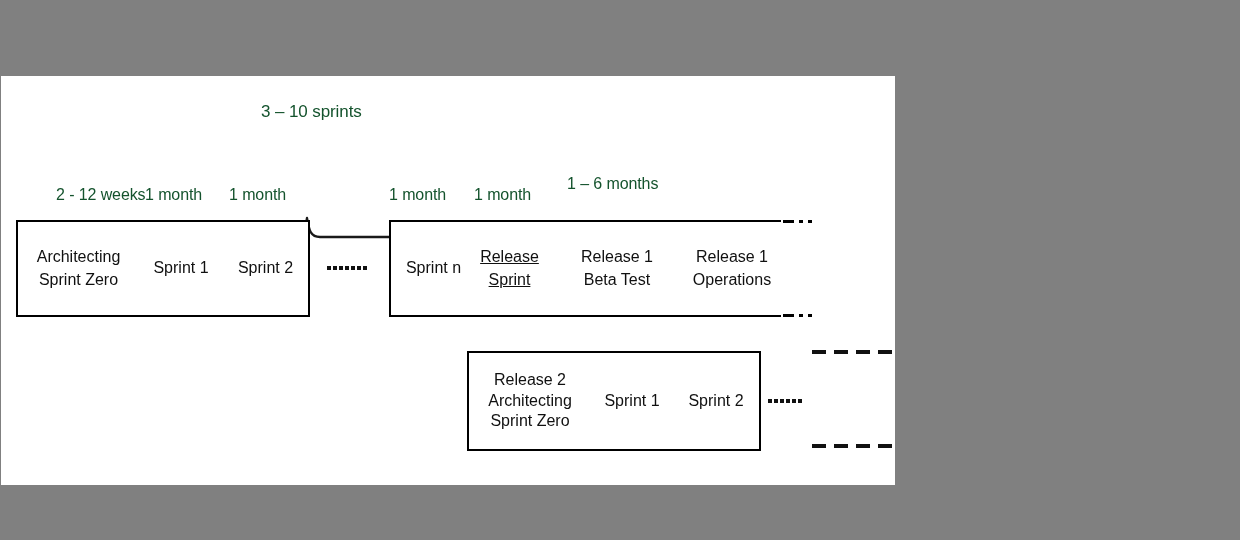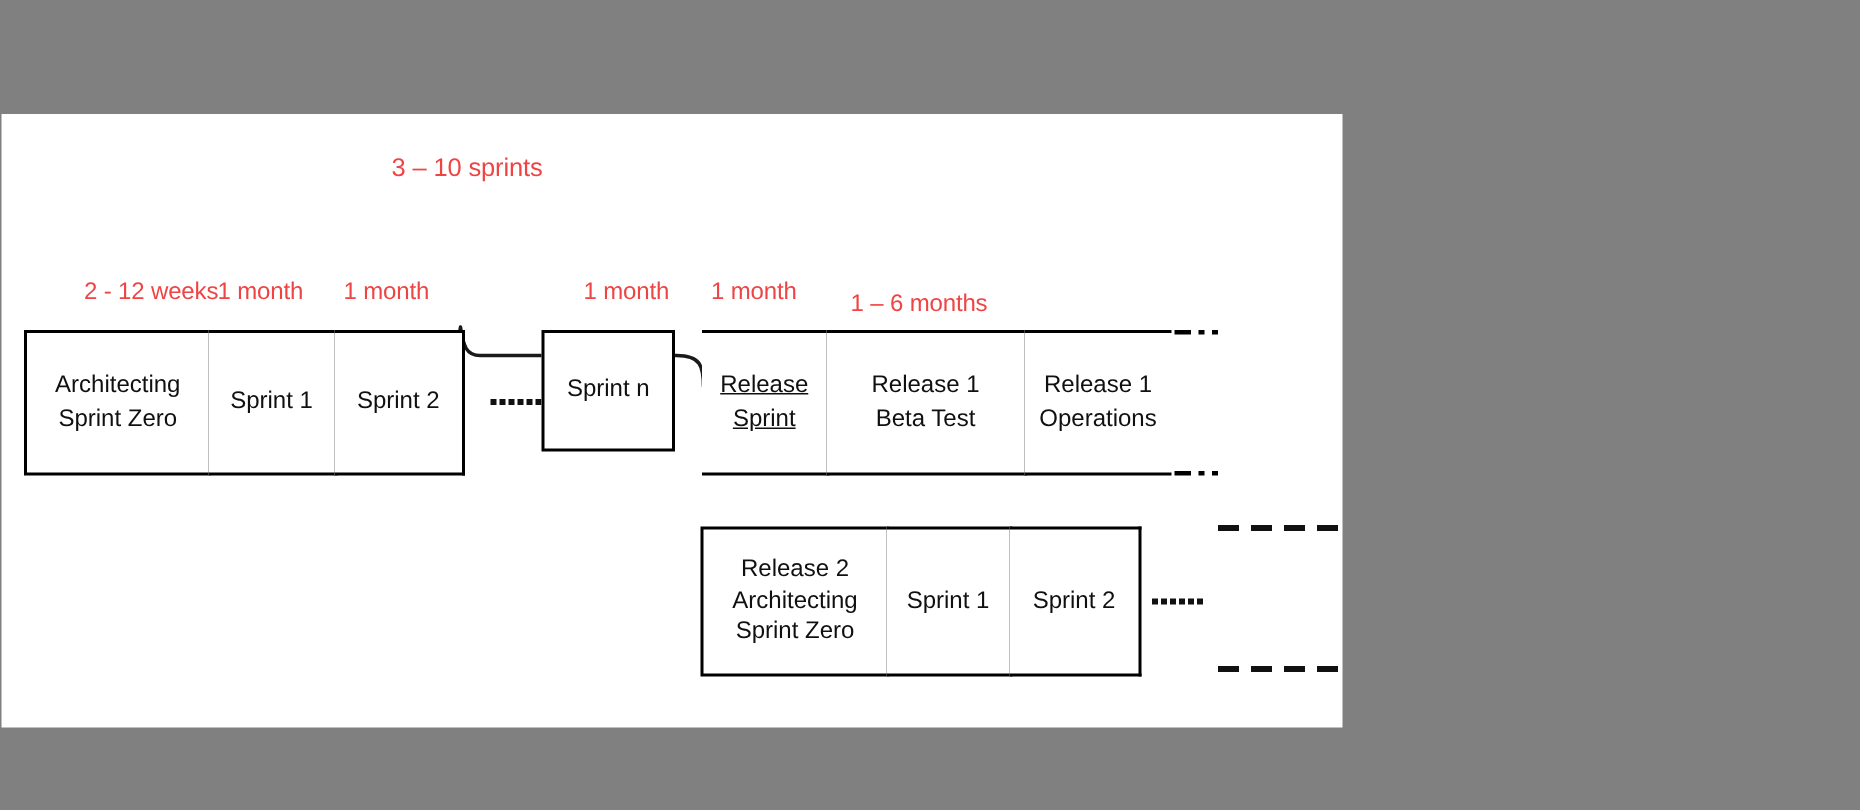--- a/index.html
+++ b/index.html
@@ -25,21 +25,21 @@
     left: 1px;
     top: 76px;
     width: 894px;
     height: 409px;
     background: #ffffff;
   }
   
   .lbl {
     position: absolute;
     font-size: 16px;
-    color: #ef4444;
+    color: #14532d;
     white-space: nowrap;
     letter-spacing: -0.1px;
   }
   .box {
     position: absolute;
     box-sizing: border-box;
     border: 2px solid #000;
     background: #fff;
     display: flex;
     align-items: center;
@@ -99,21 +99,21 @@
     <svg id="brace" width="340" height="60" viewBox="0 0 340 60">
       <path d="M4,54 C4,40 6,33 22,33 L155,33 C164,33 166,27 168,14
                C170,27 172,33 181,33 L312,33 C328,33 330,40 330,54" fill="none" stroke="#1a1a1a" stroke-width="2.3" stroke-linecap="round" stroke-linejoin="round"></path>
     </svg>
 
     <div class="lbl" style="left:16px;  top:110px;margin-left:39px;">2 - 12 weeks</div>
     <div class="lbl" style="left:144px; top:110px;">1 month</div>
     <div class="lbl" style="left:228px; top:110px;">1 month</div>
     <div class="lbl" style="left:388px; top:110px;">1 month</div>
     <div class="lbl" style="left:473px; top:110px;">1 month</div>
-    <div class="lbl" style="left:566px; top:118px;">1 – 6 months</div>
+    <div class="lbl" style="left:566px; top:99px;">1 – 6 months</div>
 
     <div class="box" style="left:15px; top:144px; width:125px; height:97px;">
       <div>
         <div>Architecting</div>
         <div>Sprint Zero</div>
       </div>
     </div>
     <div class="box nol" style="left:138px; top:144px; width:86px; height:97px;">
       <div>
         <div>Sprint 1</div>
@@ -128,21 +128,21 @@
     <div class="sqdots" style="left:326px; top:190px;">
       <i></i>
         <i></i>
         <i></i>
         <i></i>
         <i></i>
         <i></i>
         <i></i>
     </div>
 
-    <div class="box" style="left:360px; top:144px; width:89px; height:81px;">
+    <div class="box" style="left:388px; top:144px; width:89px; height:97px;">
       <div>
         <div>Sprint n</div>
       </div>
     </div>
     <div class="box nol" style="left:467px; top:144px; width:85px; height:97px;text-decoration:underline;">
       <div>
         <div>Release</div>
         <div>Sprint</div>
       </div>
     </div>

